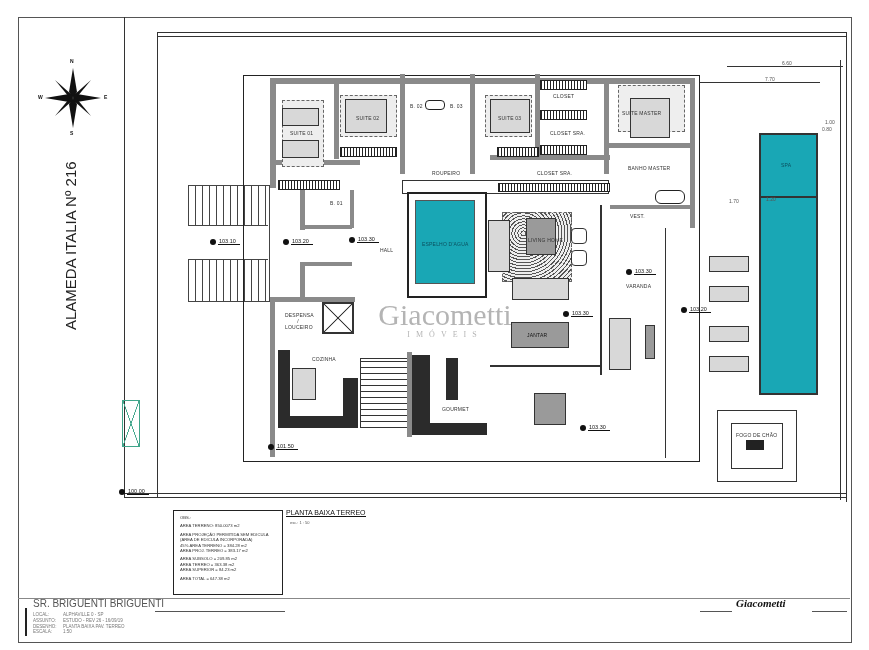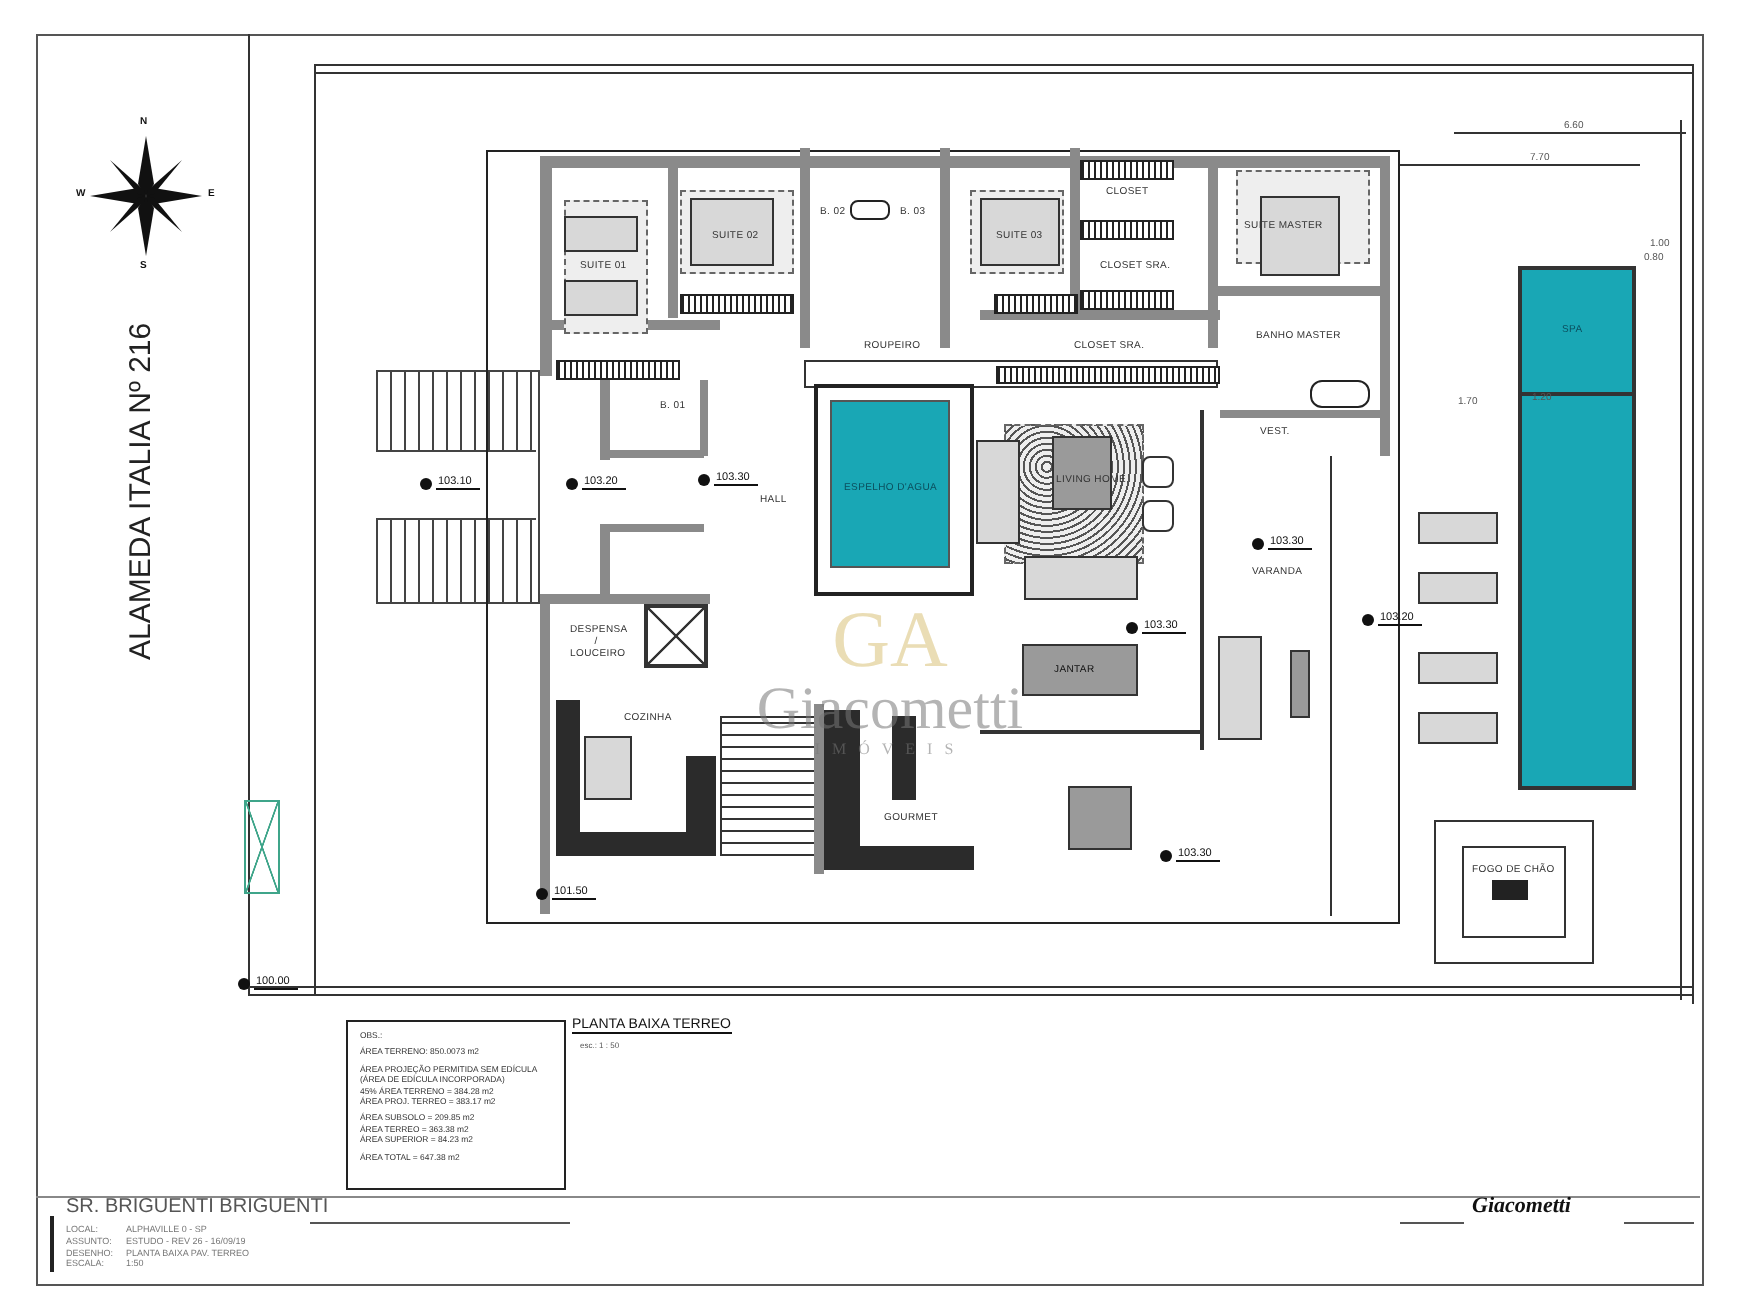--- a/index.html
+++ b/index.html
@@ -217,21 +217,20 @@
 <div class="line" style="left:727px;top:66px;width:116px;height:1px;"></div>
 <span class="abs text-small" style="left:782px;top:60px;">6.60</span>
 <div class="line" style="left:700px;top:82px;width:120px;height:1px;"></div>
 <span class="abs text-small" style="left:765px;top:76px;">7.70</span>
 <span class="abs text-small" style="left:825px;top:119px;">1.00</span>
 <span class="abs text-small" style="left:822px;top:126px;">0.80</span>
 <span class="abs text-small" style="left:729px;top:198px;">1.70</span>
 <span class="abs text-small" style="left:766px;top:196px;">1.20</span>
 
 <div class="abs" style="left:355px;top:300px;width:180px;height:95px;text-align:center;opacity:0.55;">
-  <div style="font-family:'Liberation Serif',serif;font-size:40px;color:#d9c27a;line-height:40px;">GA</div>
   <div style="font-family:'Liberation Serif',serif;font-size:30px;color:#777;line-height:30px;">Giacometti</div>
   <div style="font-family:'Liberation Serif',serif;font-size:8px;letter-spacing:6px;color:#777;">IMÓVEIS</div>
 </div>
 
 <div class="abs" style="left:173px;top:510px;width:110px;height:85px;border:1.5px solid #222;padding:4px 6px;box-sizing:border-box;font-size:4.2px;line-height:5.4px;color:#333;">
   <div style="margin-bottom:3px;">OBS.:</div>
   <div>ÁREA TERRENO: 850.0073 m2</div>
   <div style="margin-top:3px;">ÁREA PROJEÇÃO PERMITIDA SEM EDÍCULA</div>
   <div>(ÁREA DE EDÍCULA INCORPORADA)</div>
   <div>45% ÁREA TERRENO = 384.28 m2</div>

